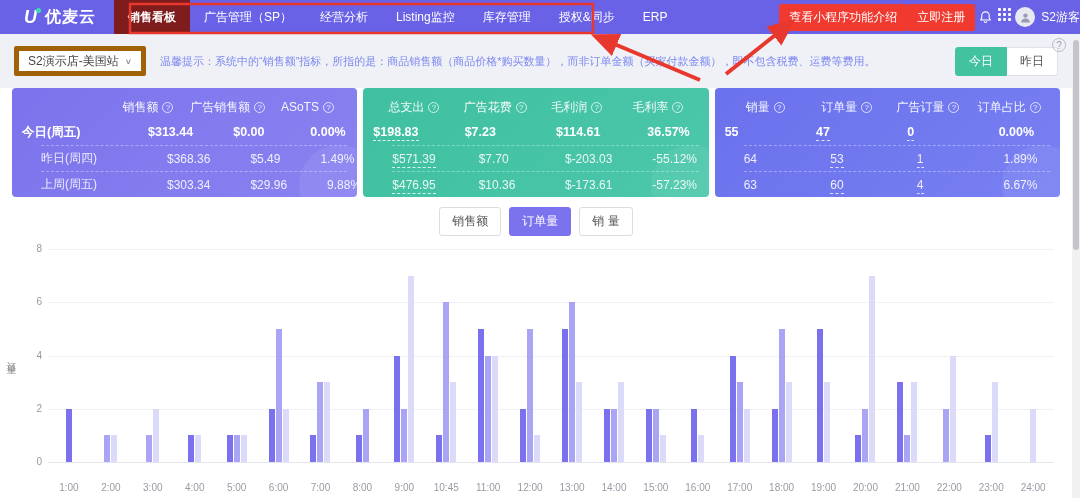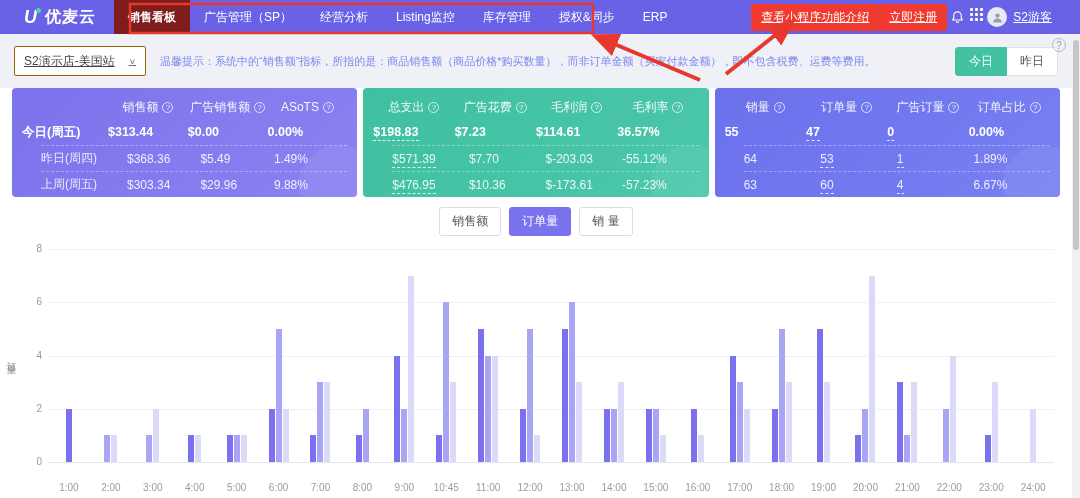--- a/index.html
+++ b/index.html
@@ -7,31 +7,31 @@
   .app { position:relative; width:1080px; height:498px; overflow:hidden; background:#f0f1f6; }
 
   
   .header { position:relative; height:34px; background:#6a62e6; display:flex; align-items:center; color:#fff; z-index:2; }
   .logo { display:flex; align-items:center; gap:7px; padding:0 18px 0 24px; font-size:16px; font-weight:bold; letter-spacing:1px; }
   .logo-u { position:relative; font-size:18px; font-weight:bold; font-style:italic; }
   .logo-u .dot { position:absolute; right:-3px; top:1px; width:5px; height:5px; border-radius:50%; background:#35e0b0; }
   .nav { display:flex; align-items:stretch; height:34px; }
   .nav-item { display:flex; align-items:center; padding:0 14px; font-size:12px; color:#fff; cursor:pointer; white-space:nowrap; }
   .nav-item.active { background:#7f1d1d; font-weight:bold; }
-  .header-right { margin-left:auto; display:flex; align-items:center; gap:0; padding-right:28px;text-decoration:underline; }
+  .header-right { margin-left:auto; display:flex; align-items:center; gap:0; padding-right:0; }
   .red-btn { border:none; background:#f0392f; color:#fff; font-size:12px; padding:5px 10px; border-radius:2px; cursor:pointer; font-family:inherit; }
   .icon-btn { display:flex; align-items:center; justify-content:center; width:20px; height:20px; cursor:pointer; }
   .grid-icon { display:grid; grid-template-columns:repeat(3,4px); grid-template-rows:repeat(3,4px); gap:1px; }
   .grid-icon i { width:3px; height:3px; background:#fff; border-radius:1px; }
   .user { display:flex; align-items:center; gap:6px; font-size:12px; cursor:pointer; }
   .avatar { width:20px; height:20px; border-radius:50%; background:#e9e9f3; display:flex; align-items:center; justify-content:center; }
 
   
   .toolbar { position:relative; display:flex; align-items:center; padding:12px 22px 10px 14px; }
-  .store-select { display:flex; align-items:center; justify-content:space-between; width:132px; height:30px; background:#fff; border:1px solid #a16207; border-radius:2px; font-size:12px; color:#444; padding:0 9px; cursor:pointer;text-decoration:underline; }
+  .store-select { display:flex; align-items:center; justify-content:space-between; width:132px; height:30px; background:#fff; border:5px solid #a16207; border-radius:2px; font-size:12px; color:#444; padding:0 9px; cursor:pointer; }
   .chevron { font-size:10px; color:#888; transform:scaleY(0.8); }
   .tip { margin-left:14px; font-size:11px; color:#7b87f0; white-space:nowrap; }
   .day-toggle { margin-left:auto; display:flex; }
   .day-btn { font-size:12px; padding:5px 13px; border:1px solid #e0e0e6; background:#fff; color:#555; cursor:pointer; font-family:inherit; }
   .day-btn.first { border-radius:3px 0 0 3px; }
   .day-btn.last { border-radius:0 3px 3px 0; border-left:none; }
   .day-btn.active { background:#42c29f; border-color:#42c29f; color:#fff; }
   .help-circle { position:absolute; right:14px; top:4px; width:14px; height:14px; border:1px solid #b9b9c4; border-radius:50%; color:#9a9aa6; font-size:10px; line-height:13px; text-align:center; background:transparent; cursor:pointer; }
 
   
@@ -39,21 +39,21 @@
 
   
   .cards { display:flex; gap:6px; padding:0 12px 0 12px; }
   .card { flex:1; border-radius:4px; padding:7px 10px 9px 10px; color:#fff; position:relative; overflow:hidden; height:109px; }
   .card.purple { background:linear-gradient(135deg,#7c73ec,#8a82f1); }
   .card.green  { background:linear-gradient(135deg,#3fc0a0,#4cc7ab); }
   .card.blue   { background:linear-gradient(135deg,#6a71ec,#7880f2); }
   .card::after { content:""; position:absolute; right:-22px; bottom:-28px; width:80px; height:80px; border-radius:50%; background:rgba(255,255,255,0.07); }
   .card-row { display:grid; align-items:center; }
   .card-row.head { height:24px; }
-  .card-row.data { height:26px; }
+  .card-row.data { height:26px;gap:40px; }
   .card-row.data + .card-row.data { border-top:1px dashed rgba(255,255,255,0.35);margin-left:19px; }
   .c-head { font-size:12px; text-align:center; color:rgba(255,255,255,0.92); display:flex; align-items:center; justify-content:center; gap:4px; white-space:nowrap; }
   .q { display:inline-block; width:11px; height:11px; border:1px solid rgba(255,255,255,0.75); border-radius:50%; font-size:8px; line-height:10px; text-align:center; color:rgba(255,255,255,0.85); cursor:pointer; }
   .c-label { font-size:12px; color:rgba(255,255,255,0.85); white-space:nowrap; }
   .c-val { font-size:12px; text-align:left; color:rgba(255,255,255,0.88); }
   .strong { font-weight:bold; color:#fff !important; font-size:12.5px; }
   .dashed-u { border-bottom:1px dashed rgba(255,255,255,0.8); padding-bottom:1px; }
 
   
   .tabs { display:flex; justify-content:center; gap:8px; margin-top:10px; }

